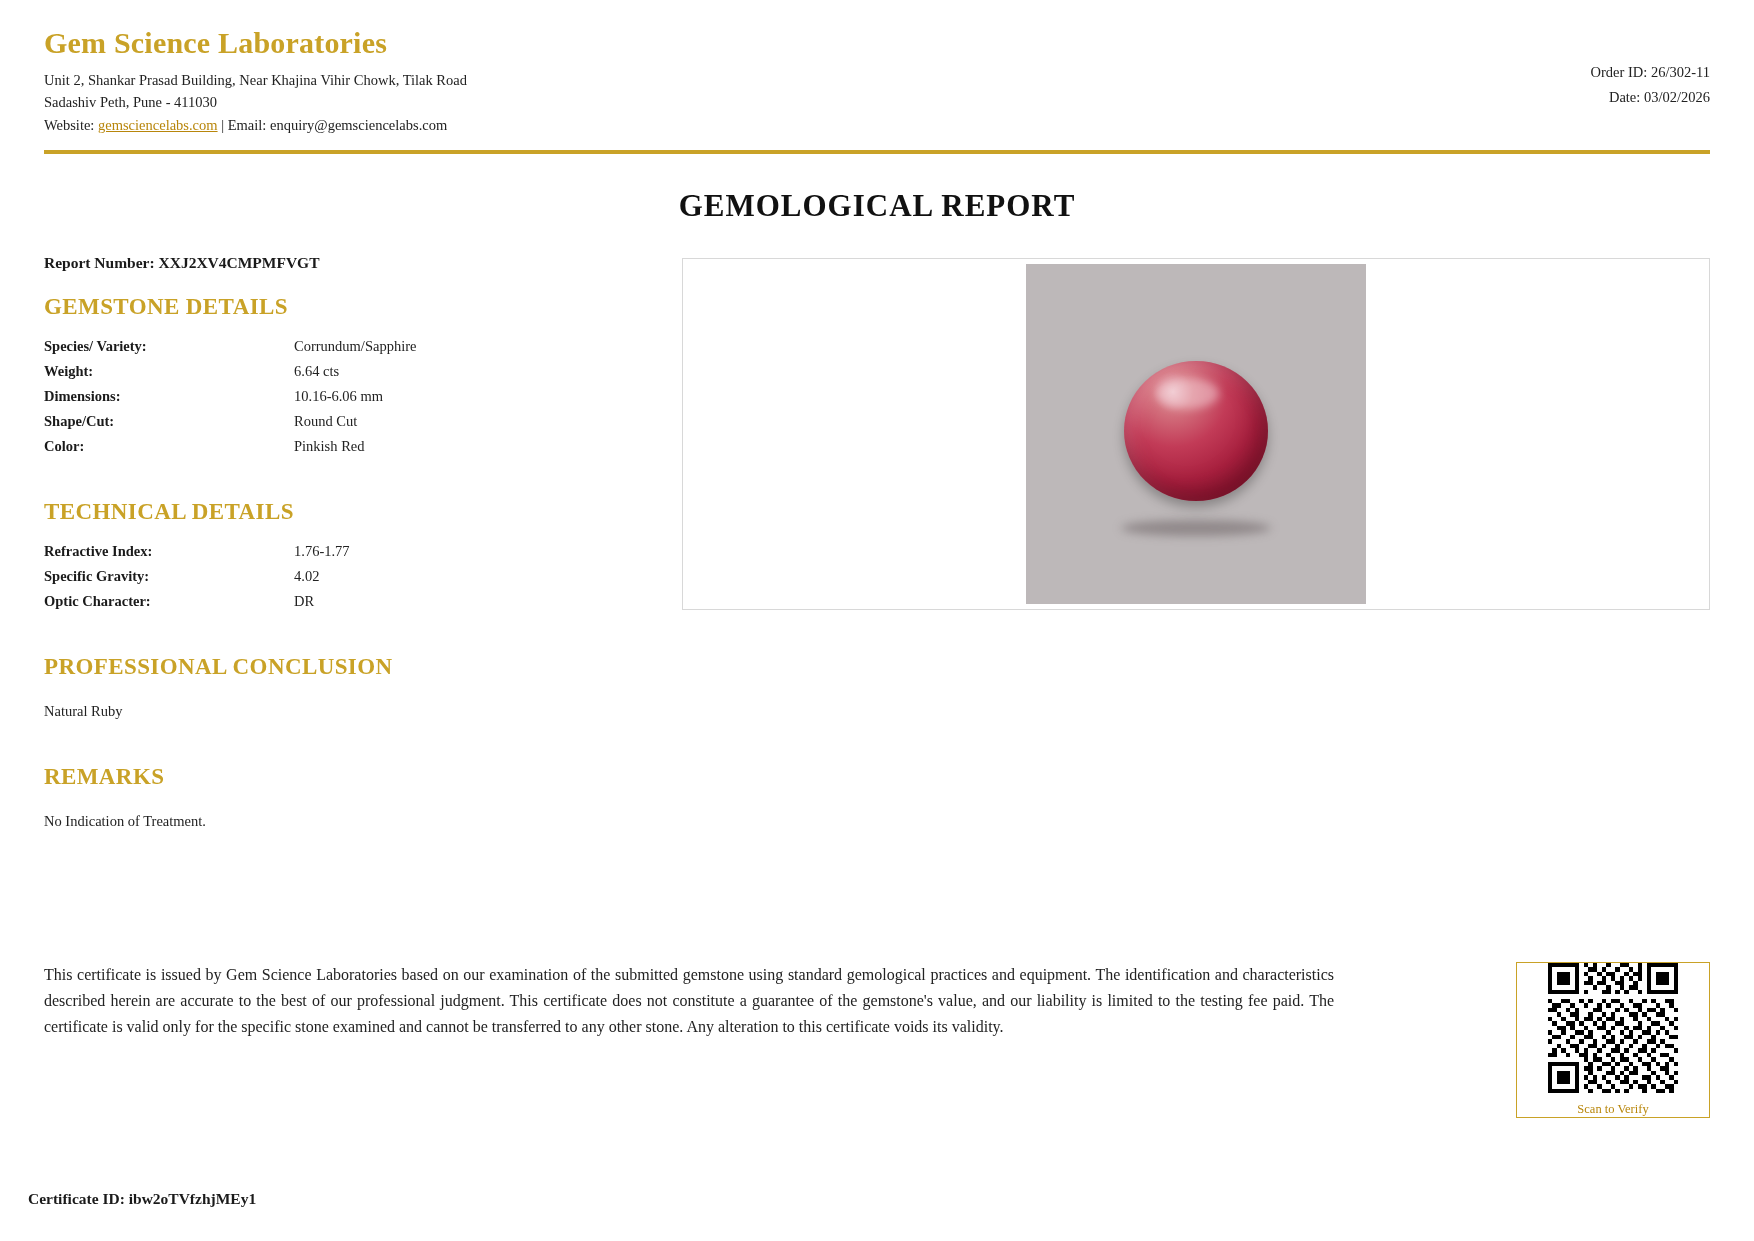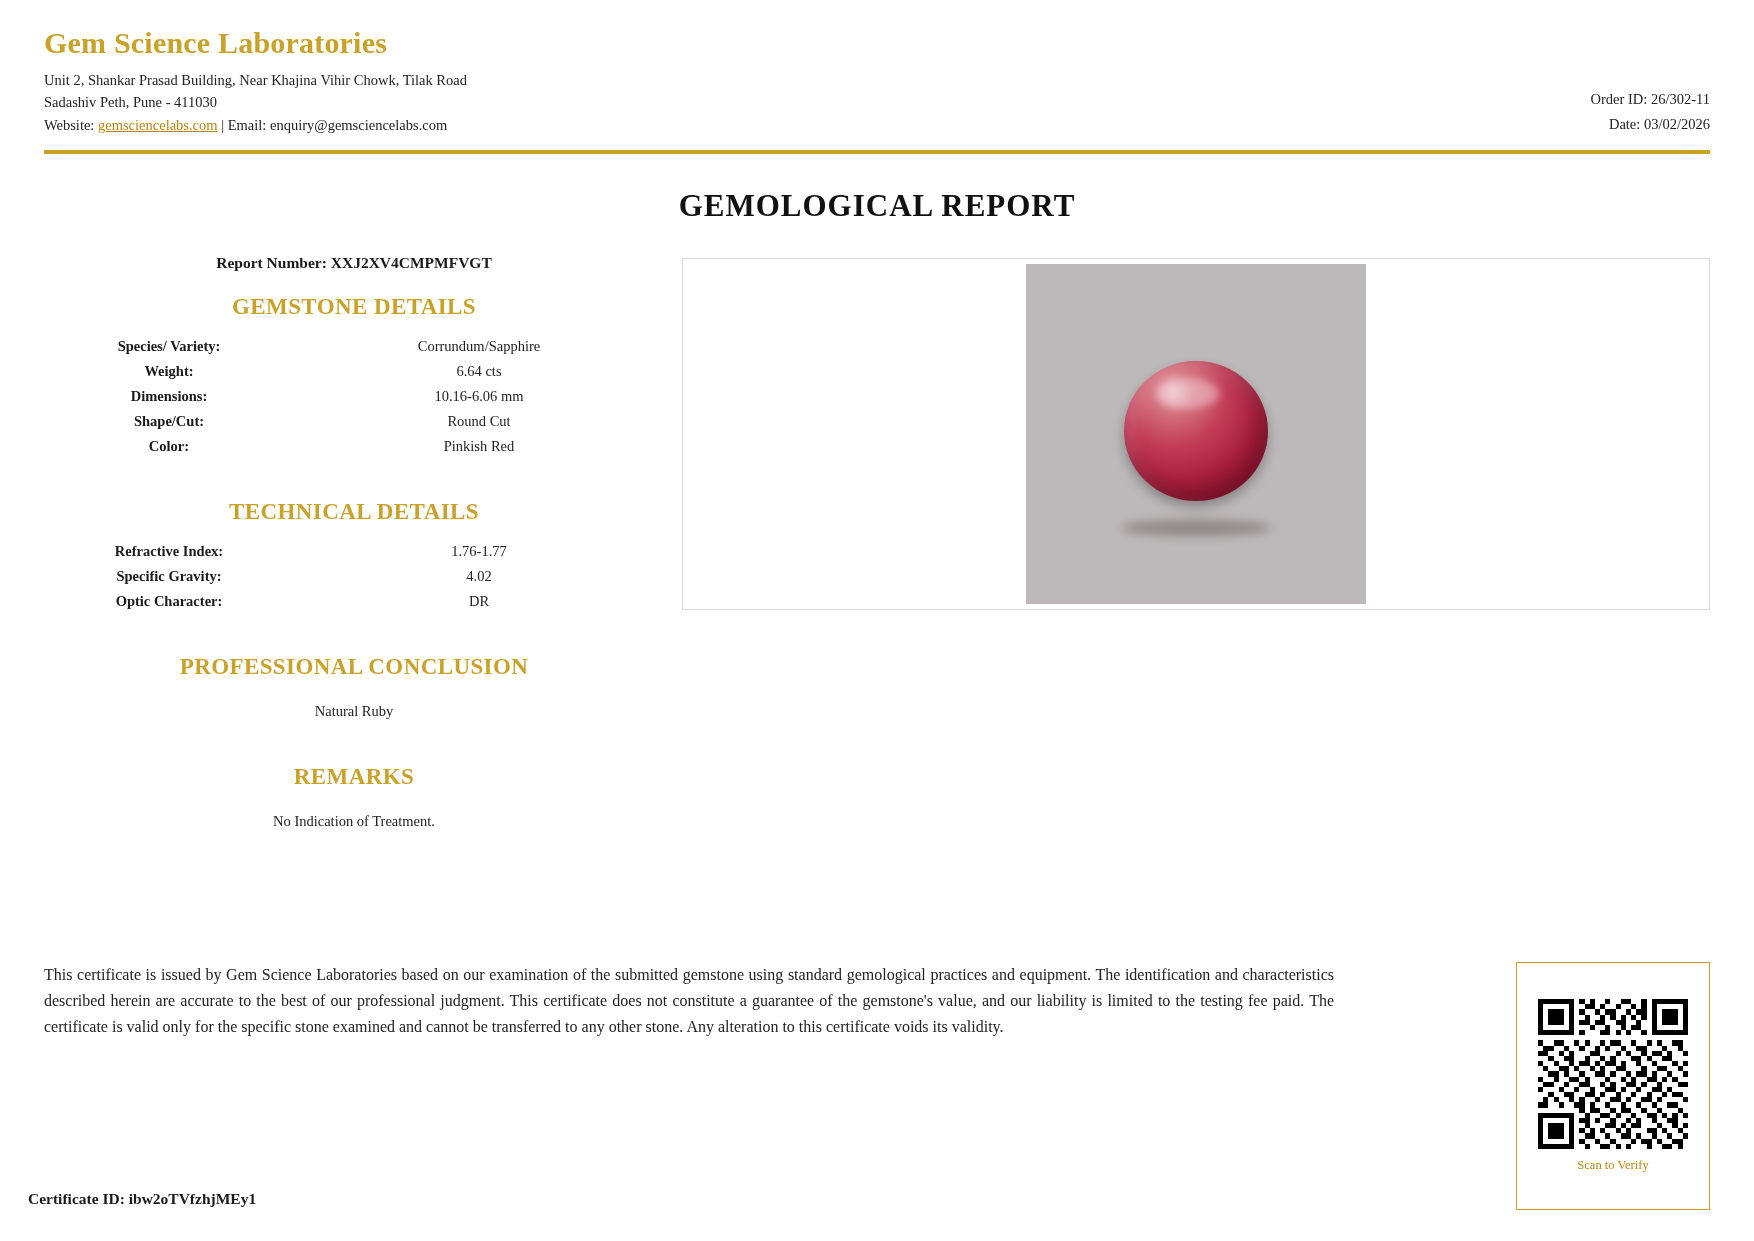--- a/index.html
+++ b/index.html
@@ -20,21 +20,21 @@
     position: relative;
     width: 1754px;
     height: 1241px;
     padding: 0 44px;
   }
 
   
   .header {
     display: flex;
     justify-content: space-between;
-    align-items: flex-end;
+    align-items: flex-start;
     padding-top: 26px;
   }
   .lab-name {
     font-size: 30px;
     font-weight: bold;
     color: #c9a227;
     letter-spacing: 0.2px;
     line-height: 1.1;
     margin-bottom: 10px;
   }
@@ -66,21 +66,20 @@
     font-weight: bold;
     letter-spacing: 1px;
     margin-top: 34px;
     color: #111;
   }
 
   
   .content {
     display: flex;
     margin-top: 30px;
-    text-align: center;
   }
   .left-col {
     width: 620px;
     flex: 0 0 620px;
   }
   .right-col {
     flex: 1 1 auto;
     padding-left: 18px;
   }
 
@@ -197,21 +196,21 @@
     font-size: 15.5px;
     font-weight: bold;
   }
 
   
   .qr-box {
     position: absolute;
     right: 44px;
     top: 962px;
     width: 194px;
-    height: 248px;
+    height: 156px;
     border: 1px solid #c9a227;
     display: flex;
     flex-direction: column;
     align-items: center;
     justify-content: center;
     background: #fff;
   }
   .qr-code {
     width: 150px;
     height: 150px;

